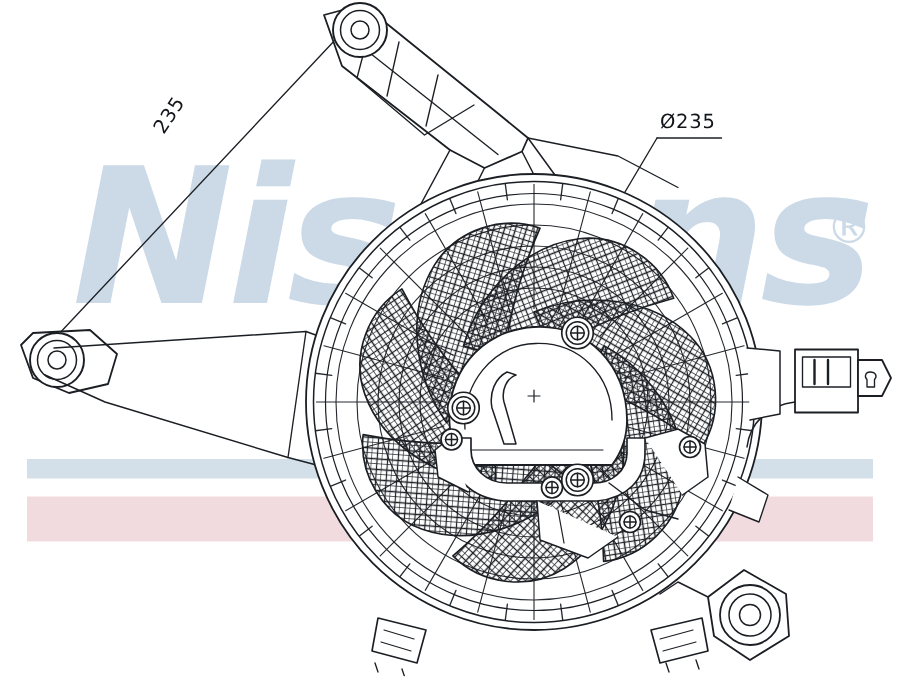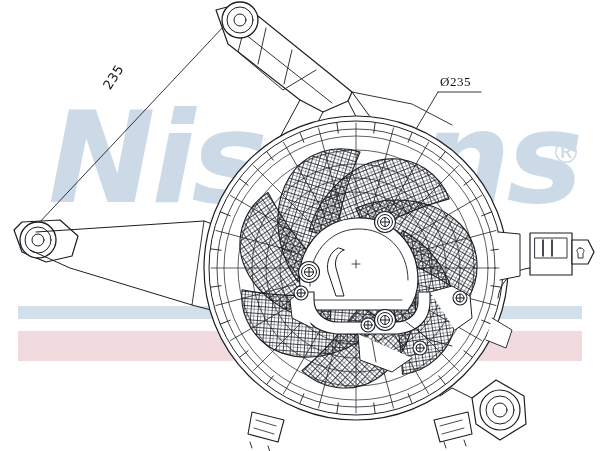--- a/index.html
+++ b/index.html
@@ -66,21 +66,21 @@
     color:#111418;
     white-space:nowrap;
     letter-spacing:0.5px;
   }
   #dim-235{
     left:100px; top:84px;
     transform:rotate(-57deg);
     transform-origin:left top;
   }
   #dim-d235{
-    left:440px; top:74px;font-family:Liberation Serif, serif;
+    left:440px; top:74px;
   }
 </style>
 </head>
 <body>
 
 <div id="stage">
 
   <div id="watermark-layer">
     <div id="wm-text">Nissens</div>
     <div id="wm-reg">®</div>

